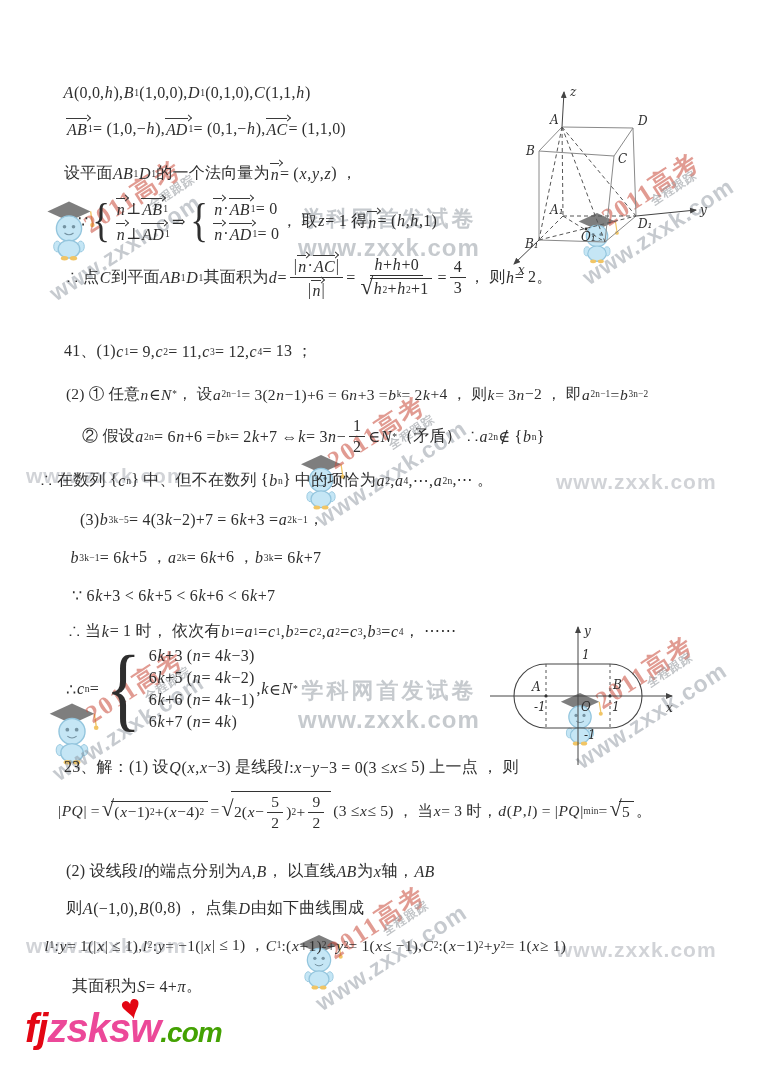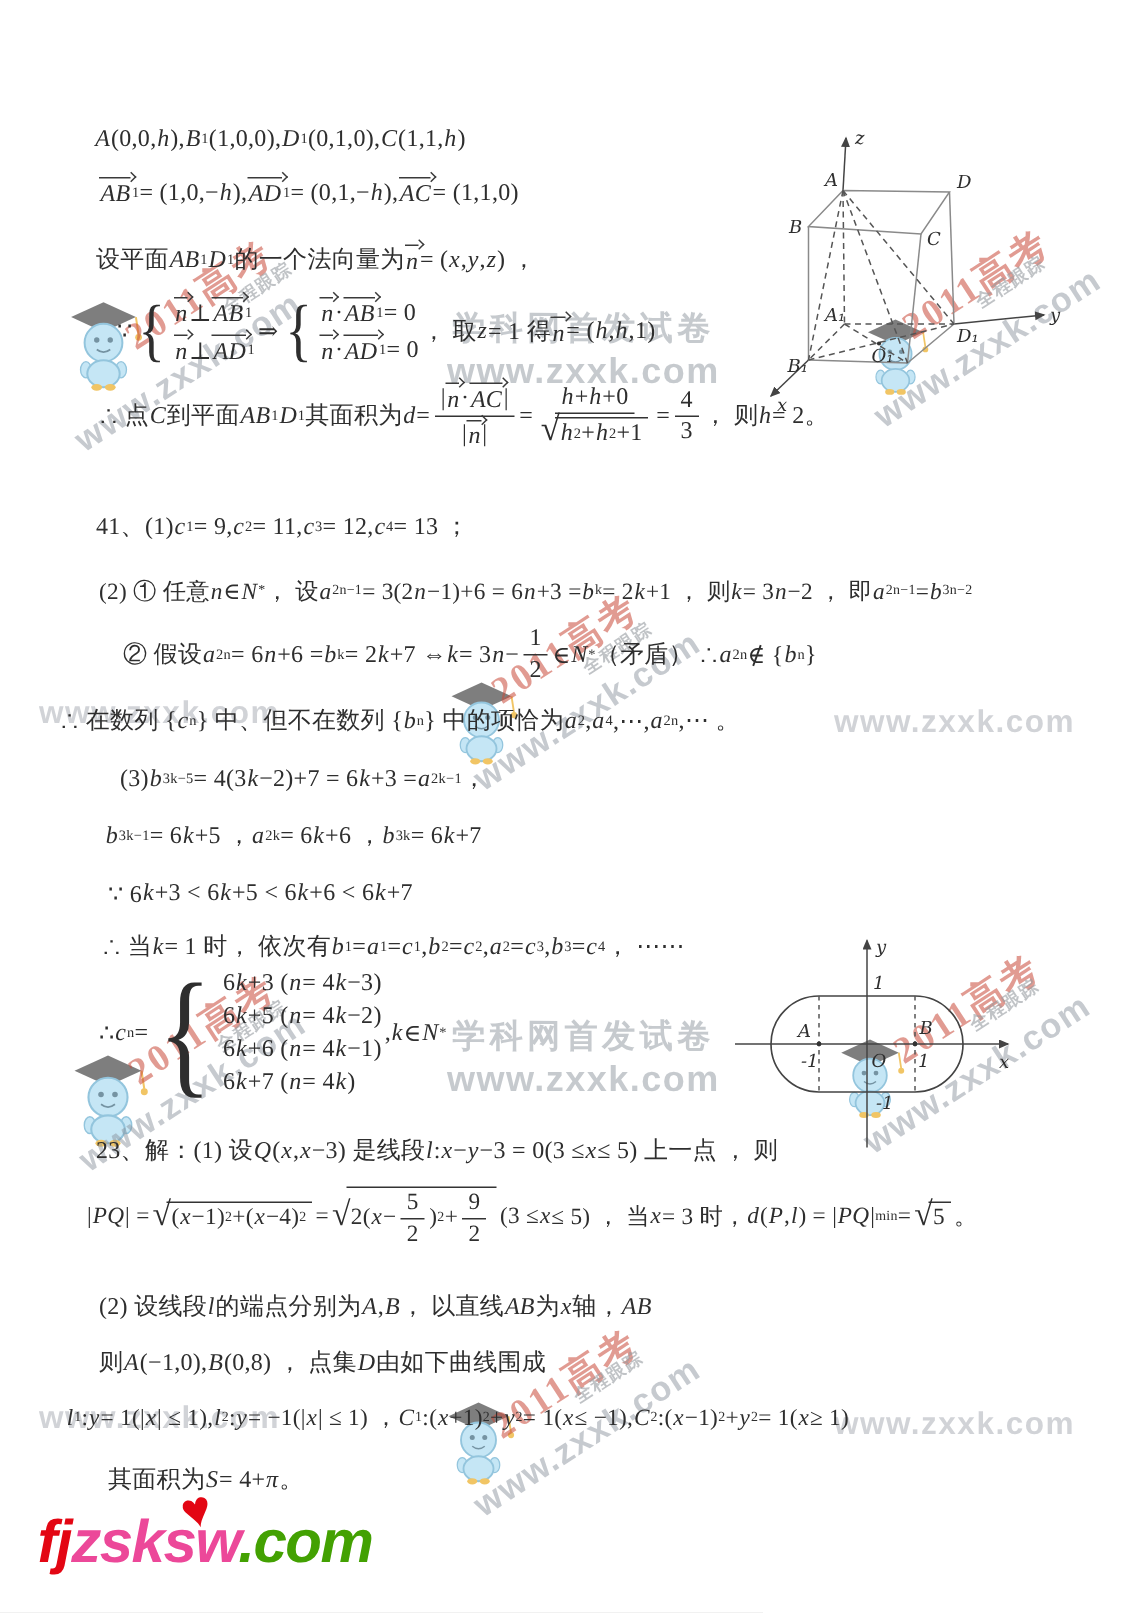--- a/index.html
+++ b/index.html
@@ -45,21 +45,21 @@
   
   .fig{position:absolute;z-index:2;}
   .fig text{font-family:"DejaVu Serif",serif;font-size:12px;fill:#2e2e2e;font-style:italic;}
   
   .logo{position:absolute;left:25px;top:1000px;width:250px;height:70px;z-index:3;
         font-family:"Liberation Sans","DejaVu Sans",sans-serif;}
   .logo-row1{position:absolute;left:0;top:8px;font-weight:800;font-style:italic;font-size:40px;
         letter-spacing:-1px;line-height:1;}
   .logo-fj{color:#e30613;}
   .logo-rest{color:#ec4899;font-style:italic;}
-  .logo-tld{color:#43a102;font-size:40px;}
+  .logo-tld{color:#43a102;font-size:28px;}
   .logo-heart{position:absolute;left:96px;top:-12px;color:#e30613;font-size:34px;
         transform:rotate(-14deg);font-style:normal;z-index:1;}
   .logo-tag{position:absolute;left:70px;top:44px;font-weight:700;font-size:24px;color:#111;
         letter-spacing:7px;font-family:"DejaVu Sans",sans-serif;}
 </style>
 </head>
 <body>
 
 <div class="page">
 
@@ -321,21 +321,21 @@
       <sub>2n−1</sub>
       <span class="ts"> = 3(2</span>
       <span class="tv">n</span>
       <span class="ts">−1)+6 = 6</span>
       <span class="tv">n</span>
       <span class="ts">+3 = </span>
       <span class="tv">b</span>
       <sub>k</sub>
       <span class="ts"> = 2</span>
       <span class="tv">k</span>
-      <span class="ts">+1 ， 则 </span>
+      <span class="ts">+4 ， 则 </span>
       <span class="tv">k</span>
       <span class="ts"> = 3</span>
       <span class="tv">n</span>
       <span class="ts">−2 ， 即 </span>
       <span class="tv">a</span>
       <sub>2n−1</sub>
       <span class="ts"> = </span>
       <span class="tv">b</span>
       <sub>3n−2</sub>
     </div>

